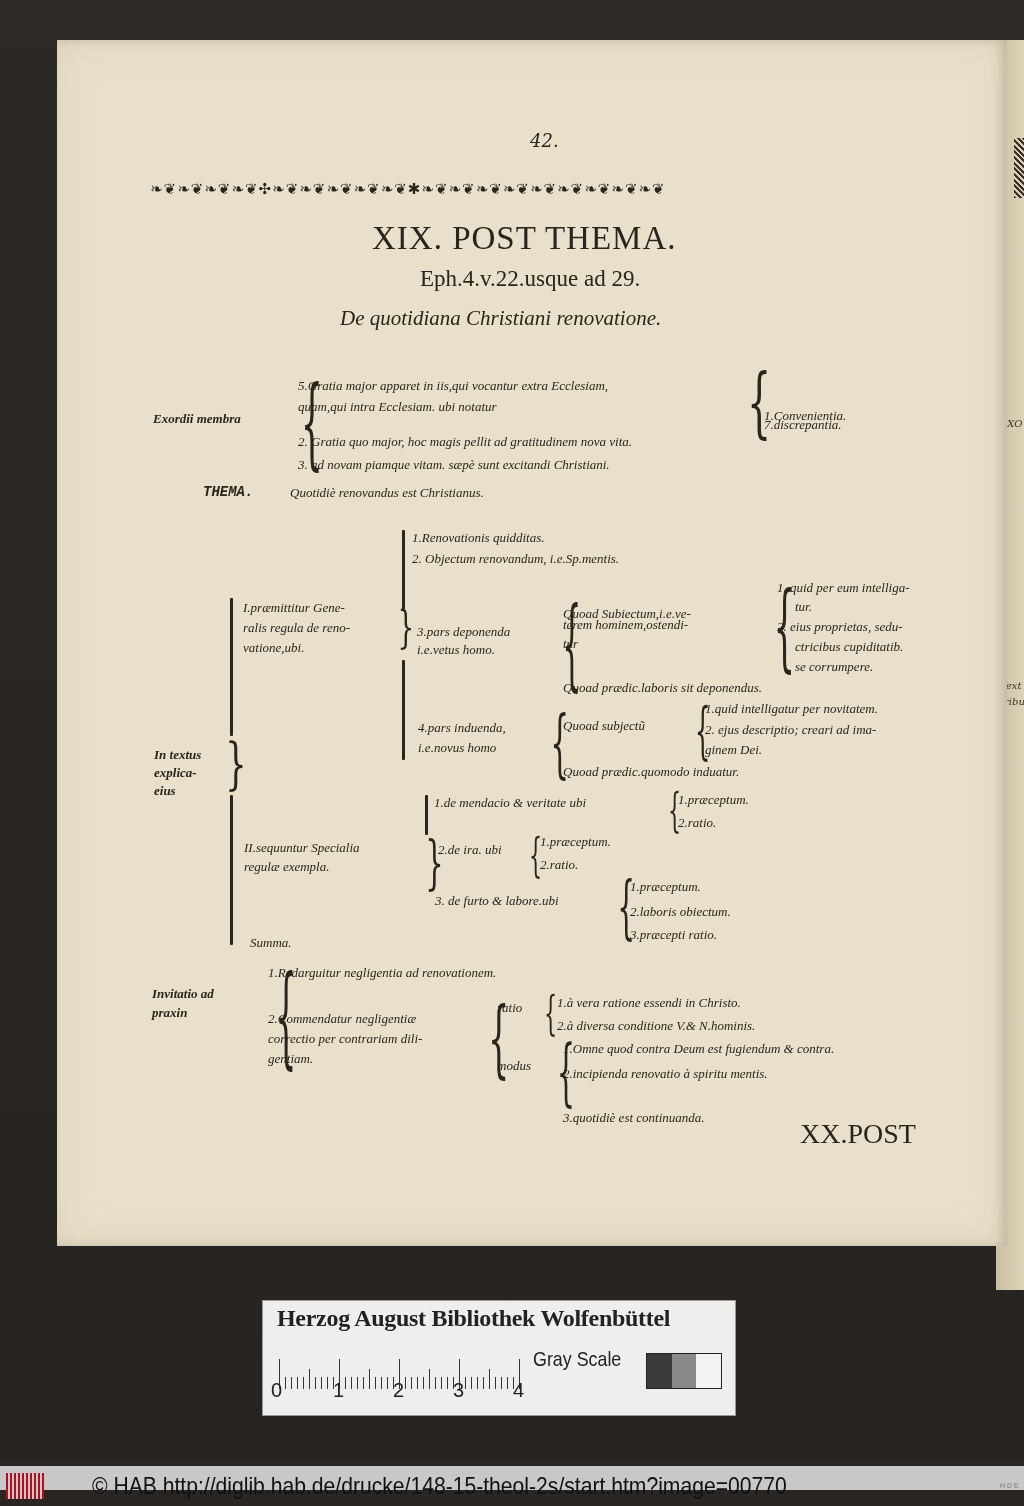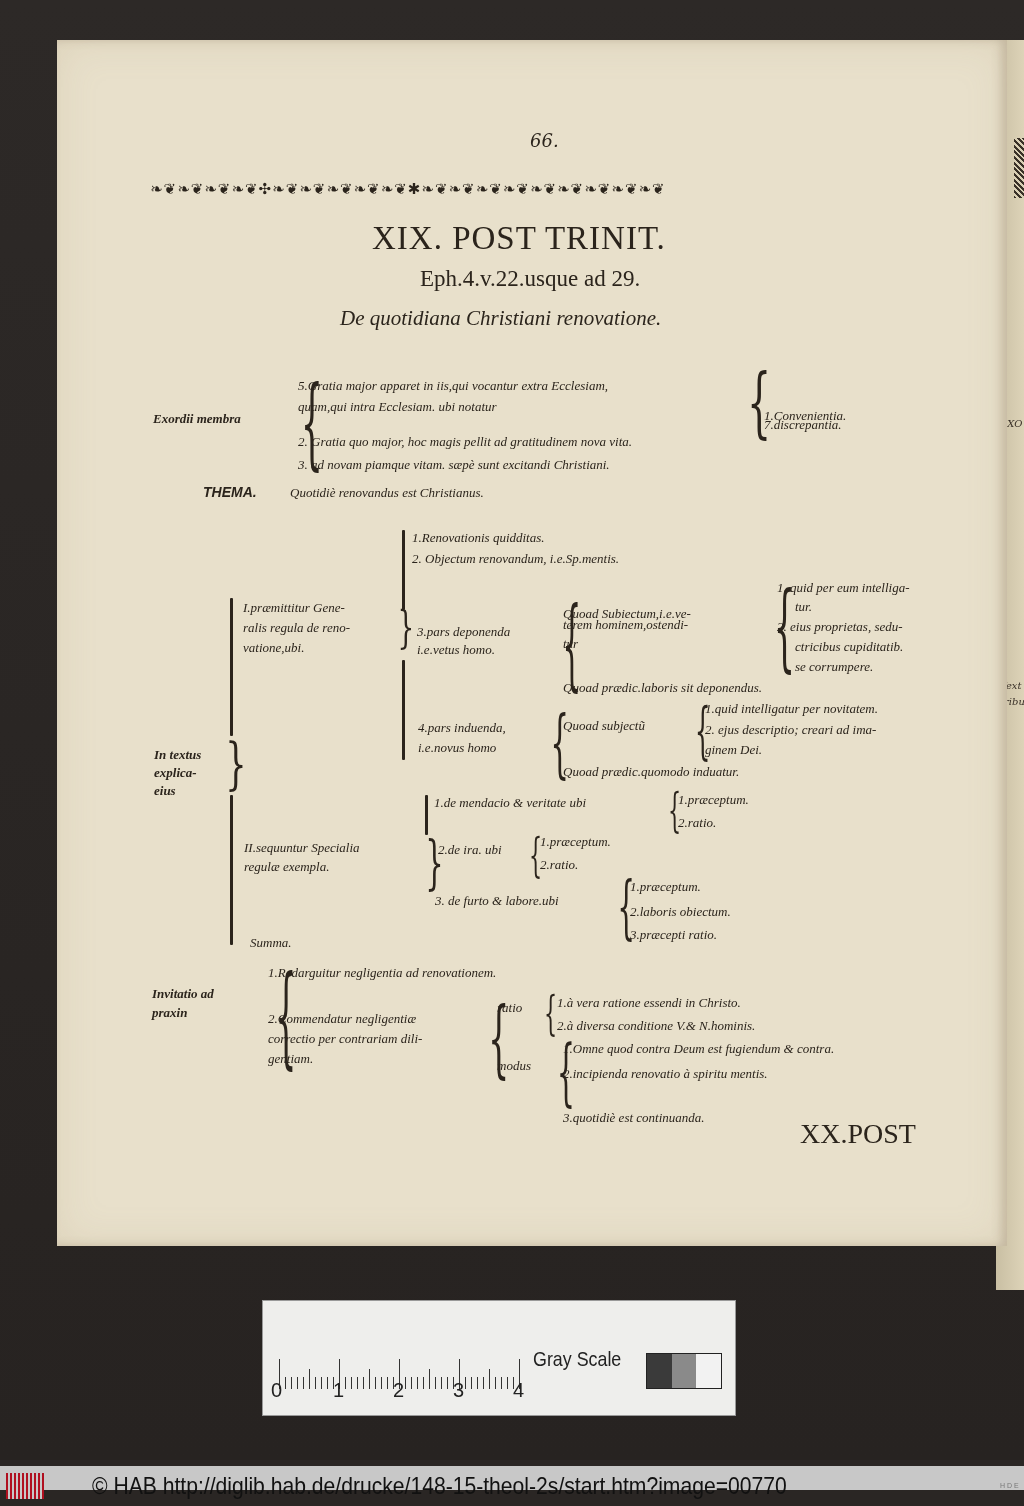--- a/index.html
+++ b/index.html
@@ -10,21 +10,21 @@
   .next-page{position:absolute;left:996px;top:40px;width:28px;height:1250px;background:linear-gradient(90deg,#c9bfa3,#ddd3b8);}
   .next-page .frag{position:absolute;left:4px;font-size:10px;color:#3a3128;font-style:italic;}
   .orn-corner{position:absolute;left:1014px;top:138px;width:10px;height:60px;background:repeating-linear-gradient(45deg,#3a3128 0 2px,#d9cfb4 2px 4px);}
   .t{position:absolute;white-space:nowrap;color:#2b241c;}
   .pagenum{left:530px;top:130px;font-size:18px;font-style:italic;}
   .orn-row{position:absolute;left:150px;top:180px;width:800px;height:18px;font-size:15px;letter-spacing:1px;color:#2b241c;overflow:hidden;white-space:nowrap;font-family:"DejaVu Sans",sans-serif;}
   .h1{left:372px;top:220px;font-size:33px;letter-spacing:1px;font-family:"Liberation Serif",serif;}
   .h2{left:420px;top:266px;font-size:23px;font-family:"Liberation Serif",serif;}
   .h3{left:340px;top:306px;font-size:21px;font-style:italic;font-family:"Liberation Serif",serif;}
   .s{font-size:13px;font-style:italic;font-family:"Liberation Serif",serif;}
-  .s14{font-size:14px;font-style:italic;font-family:Liberation Sans, sans-serif;}
+  .s14{font-size:14px;font-style:italic;font-family:Liberation Mono, monospace;}
   .b{font-weight:bold;}
 
   .brace{position:absolute;color:#2b241c;font-family:"DejaVu Serif",serif;line-height:1;transform-origin:center;}
   .vline{position:absolute;width:3px;background:#2b241c;border-radius:1px;}
 
   .xx{left:800px;top:1118px;font-size:28px;font-family:"Liberation Serif",serif;}
 
   .label-card{position:absolute;left:262px;top:1300px;width:472px;height:114px;background:#eeeeec;border:1px solid #999;}
   .label-title{position:absolute;left:14px;top:4px;font-family:"Liberation Serif",serif;font-weight:bold;font-size:24px;color:#222;letter-spacing:-0.3px;}
   .ruler{position:absolute;left:14px;top:48px;width:254px;height:40px;}
@@ -45,23 +45,23 @@
 <div class="scan-bg"></div>
 <div class="next-page">
   <span class="frag" style="top:378px;">EXO</span>
   <span class="frag" style="top:640px;">Text</span>
   <span class="frag" style="top:656px;">tribu</span>
 </div>
 <div class="orn-corner"></div>
 
 <div class="page"></div>
 
-<div class="t pagenum">66.</div>
+<div class="t pagenum">42.</div>
 <div class="orn-row">❧❦❧❦❧❦❧❦✣❧❦❧❦❧❦❧❦❧❦✱❧❦❧❦❧❦❧❦❧❦❧❦❧❦❧❦❧❦</div>
-<div class="t h1">XIX. POST TRINIT.</div>
+<div class="t h1">XIX. POST THEMA.</div>
 <div class="t h2">Eph.4.v.22.usque ad 29.</div>
 <div class="t h3">De quotidiana Christiani renovatione.</div>
 
 <div class="t s b" style="left:153px;top:411px;">Exordii membra</div>
 <div class="brace" style="left:280px;top:373px;font-size:100px;transform:scaleX(.35);">{</div>
 <div class="t s" style="left:298px;top:378px;">5.Gratia major apparet in iis,qui vocantur extra Ecclesiam,</div>
 <div class="t s" style="left:298px;top:399px;">quam,qui intra Ecclesiam. ubi notatur</div>
 <div class="brace" style="left:735px;top:364px;font-size:76px;transform:scaleX(.5);">{</div>
 <div class="t s" style="left:764px;top:368px;margin-top:40px;">1.Convenientia.</div>
 <div class="t s" style="left:764px;top:417px;">7.discrepantia.</div>
@@ -147,20 +147,21 @@
 <div class="t s" style="left:557px;top:1018px;">2.à diversa conditione V.&amp; N.hominis.</div>
 <div class="t s" style="left:497px;top:1058px;">modus</div>
 <div class="brace" style="left:543px;top:1036px;font-size:72px;transform:scaleX(.4);">{</div>
 <div class="t s" style="left:563px;top:1041px;">1.Omne quod contra Deum est fugiendum &amp; contra.</div>
 <div class="t s" style="left:563px;top:1066px;">2.incipienda renovatio à spiritu mentis.</div>
 <div class="t s" style="left:563px;top:1090px;margin-top:20px;">3.quotidiè est continuanda.</div>
 
 <div class="t xx">XX.POST</div>
 
 <div class="label-card">
+  <div class="label-title">Herzog August Bibliothek Wolfenbüttel</div>
   <div class="ruler">
     <div class="tick" style="left:2px;height:30px;"></div>
     <div class="tick" style="left:8px;height:12px;"></div>
       <div class="tick" style="left:14px;height:12px;"></div>
     <div class="tick" style="left:20px;height:12px;"></div>
       <div class="tick" style="left:26px;height:12px;"></div>
     <div class="tick" style="left:32px;height:20px;"></div>
     <div class="tick" style="left:38px;height:12px;"></div>
       <div class="tick" style="left:44px;height:12px;"></div>
     <div class="tick" style="left:50px;height:12px;"></div>

